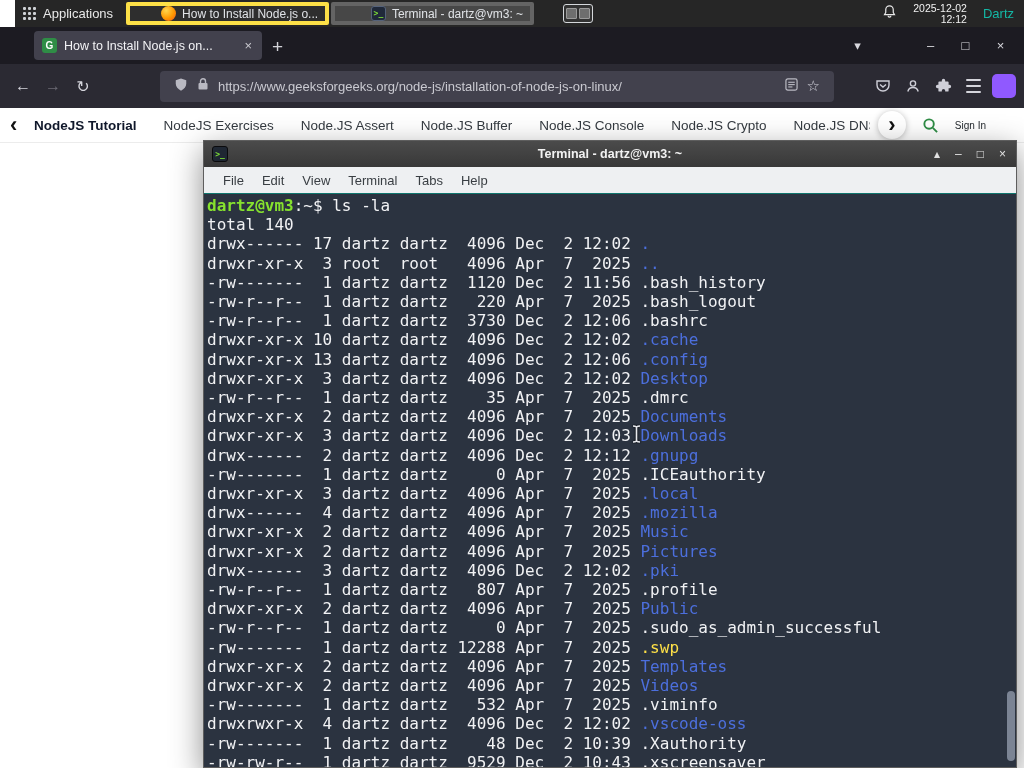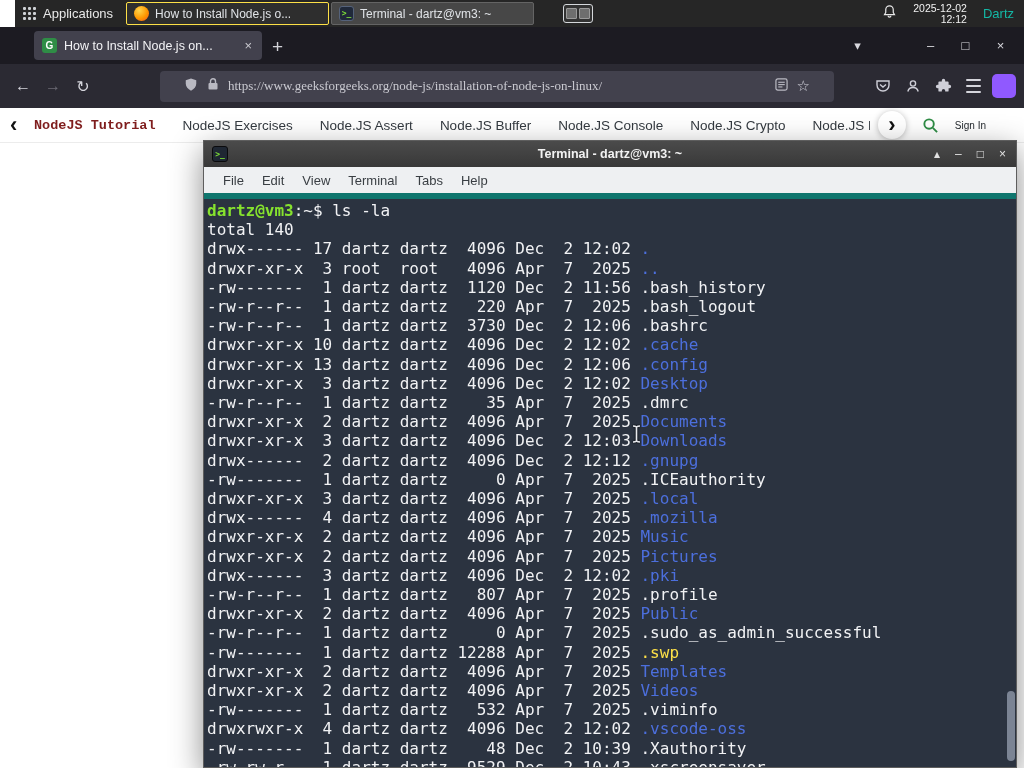--- a/index.html
+++ b/index.html
@@ -6,22 +6,22 @@
   body{width:1024px;height:768px;overflow:hidden;position:relative;background:#ffffff;
        font-family:"Liberation Sans", sans-serif; -webkit-font-smoothing:antialiased;}
 
   
   .panel{position:absolute;top:0;left:0;right:0;height:27px;background:#262626;color:#e8e8e8;
          display:flex;align-items:center;z-index:50;margin-left:15px;}
   .apps-btn{display:flex;align-items:center;gap:7px;padding:0 12px 0 8px;height:100%;font-size:13px;}
   .grid-icon{width:13px;height:13px;display:grid;grid-template-columns:repeat(3,1fr);gap:1.5px;}
   .grid-icon i{background:#cfd2d6;border-radius:1px;}
   .task{display:flex;align-items:center;gap:6px;width:203px;height:23px;margin:0 1px;padding:0 7px;
-        font-size:12px;color:#e0e3e7;background:#2e2e2e;border:1px solid #fde047;border-radius:2px;
-        overflow:hidden;white-space:nowrap;box-sizing:border-box;}
+        font-size:12px;color:#e0e3e7;background:#2e2e2e;border:4px solid #fde047;border-radius:2px;
+        overflow:hidden;white-space:nowrap;box-sizing:border-box;justify-content:flex-end;}
   .task.active{background:#474747;border-color:#646464;}
   .tlabel{overflow:hidden;text-overflow:ellipsis;}
   .ticon{width:15px;height:15px;flex:none;border-radius:3px;box-sizing:border-box;}
   .ticon.ff{border-radius:50%;background:radial-gradient(circle at 35% 30%,#ffd54d 0%,#ff9800 55%,#f4511e 100%);}
   .ticon.codium{border-radius:50%;background:#2fa8e0;}
   .ticon.term{background:#20293a;border:1px solid #55627a;color:#7ee037;
               font:bold 8px "DejaVu Sans Mono",monospace;display:flex;align-items:center;justify-content:center;}
   .workspace-switcher{width:30px;height:19px;border:1px solid #d4d7db;border-radius:3px;margin-left:28px;
               background:#323232;display:flex;align-items:center;justify-content:center;gap:2px;box-sizing:border-box;}
   .workspace-switcher i{width:9px;height:9px;background:#6e6e6e;border:1px solid #9a9a9a;border-radius:1px;}
@@ -40,53 +40,53 @@
   .tab-close{font-size:13px;color:#c9c9cf;padding:0 2px;}
   .newtab{color:#d2d2d8;font-size:19px;margin:0 0 8px 10px;line-height:1;}
   .tab-right{position:absolute;right:6px;top:0;height:100%;display:flex;align-items:center;color:#d8d8de;}
   .wc{width:35px;text-align:center;font-size:13px;}
   .wc.listtabs{margin-right:38px;}
 
   .toolbar{height:44px;background:#2b2a33;display:flex;align-items:center;padding:0 8px;flex:none;}
   .navbtn{width:30px;text-align:center;color:#d5d5dc;font-size:16px;flex:none;}
   .navbtn.disabled{color:#6b6a74;}
   .urlbar{flex:1;height:31px;margin:0 34px 0 62px;background:#42414d;border-radius:4px;display:flex;
-          align-items:center;padding:0 24px;gap:9px;min-width:0;font-family:Liberation Serif, serif;}
+          align-items:center;padding:0 14px;gap:9px;min-width:0;}
   .url-text{flex:1;color:#cacad1;font-size:13px;white-space:nowrap;overflow:hidden;text-overflow:ellipsis;min-width:0;}
   .star{font-size:15px;color:#cfcfd8;}
   .iconbtn{width:30px;height:30px;display:flex;align-items:center;justify-content:center;flex:none;color:#cfcfd8;}
   .hamburger{flex-direction:column;}
   .hamburger i{display:block;width:15px;height:2px;background:#d5d5dc;margin:2px 0;border-radius:1px;}
   .purple-ext{width:24px;height:24px;border-radius:5px;background:#9059ff;flex:none;margin-left:4px;}
 
   .gfgnav{height:34px;background:#fff;border-bottom:1px solid #ececec;display:flex;align-items:center;
           padding:0 10px;color:#212529;flex:none;}
   .chev{font-size:22px;font-weight:bold;color:#111;flex:none;line-height:1;width:16px;}
   .nav-items{display:flex;gap:27px;align-items:center;font-size:13.5px;color:#343a40;overflow:hidden;
              white-space:nowrap;flex:1;margin:0 8px;}
-  .nav-items .active{font-weight:bold;color:#7f1d1d;font-family:Liberation Mono, monospace;}
+  .nav-items .active{font-weight:bold;color:#0f172a;}
   .next-circle{width:28px;height:28px;border-radius:50%;background:#fff;box-shadow:0 1px 6px rgba(0,0,0,.28);
                display:flex;align-items:center;justify-content:center;flex:none;}
   .next-circle .chev{width:auto;}
   .searchbtn{margin:0 16px;flex:none;display:flex;align-items:center;}
   .signin{font-size:10px;color:#24292e;font-weight:500;margin-right:28px;flex:none;}
   .page-content{flex:1;background:#fff;}
 
   
   .terminal-window{position:absolute;left:203px;top:140px;width:814px;height:628px;background:#2b3340;
                    border:1px solid #5e5e5e;box-sizing:border-box;box-shadow:0 10px 30px rgba(0,0,0,.45);
                    display:flex;flex-direction:column;z-index:40;}
   .t-titlebar{height:26px;background:linear-gradient(#4b4b4b,#383838);display:flex;align-items:center;
               position:relative;flex:none;}
   .t-title{position:absolute;left:0;right:0;text-align:center;font-size:12.5px;font-weight:bold;color:#f2f2f2;}
   .t-icon{margin-left:8px;z-index:1;width:16px;height:16px;border-radius:3px;background:#1f2733;
           border:1px solid #0a0a0c;color:#7ee037;font:bold 8px "DejaVu Sans Mono",monospace;
           display:flex;align-items:center;justify-content:center;box-sizing:border-box;}
   .t-buttons{margin-left:auto;z-index:1;display:flex;gap:15px;padding-right:10px;color:#e2e2e2;font-size:12px;}
-  .t-menubar{height:26px;background:#eef0f2;border-bottom:6px solid #0f766e;display:flex;align-items:center;
+  .t-menubar{height:26px;background:#eef0f2;border-bottom:1px solid #0f766e;display:flex;align-items:center;
              padding-left:10px;flex:none;font-size:13px;color:#393e43;}
   .t-menu-item{padding:0 9px;}
   .t-body{flex:1;position:relative;overflow:hidden;}
   #terminal-output{margin:0;padding:2px 0 0 3px;font:16px/19.2px "DejaVu Sans Mono",monospace;color:#f1f2f4;}
   .tc-user{color:#86e22e;font-weight:bold;}
   .tc-dir{color:#4c6fdd;}
   .tc-dim{color:#fde047;}
   .t-scroll{position:absolute;top:0;right:0;width:11px;height:100%;}
   .t-thumb{position:absolute;right:1px;bottom:6px;width:8px;height:70px;background:#7b8494;border-radius:4px;}
 

